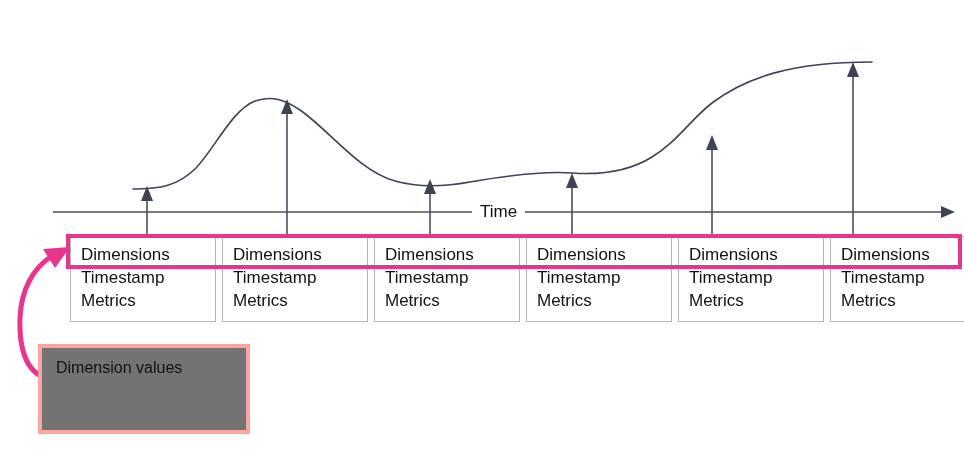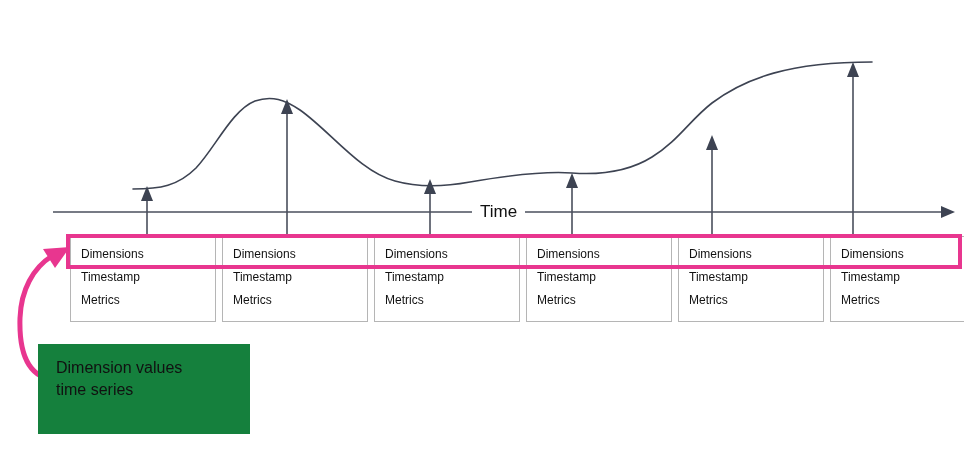--- a/index.html
+++ b/index.html
@@ -25,37 +25,37 @@
     height: 450px;
   }
   .record-box {
     position: absolute;
     box-sizing: border-box;
     border: 1px solid #b5b5b5;
     background: #ffffff;
     padding: 6px 10px 8px 10px;
   }
   .record-line {
-    font-size: 12px;
+    font-size: 17px;
     line-height: 23px;
     color: #111111;
     white-space: nowrap;
   }
   .highlight-band {
     position: absolute;
     box-sizing: border-box;
     border: 4px solid #e8368f;
     background: transparent;
     pointer-events: none;
   }
   .callout-box {
     position: absolute;
     box-sizing: border-box;
-    border: 4px solid #15803d;
-    background: #15803d;
+    border: 4px solid #fca5a5;
+    background: #737373;
     padding: 9px 12px 10px 14px;
   }
   .callout-line {
     font-size: 16px;
     line-height: 22px;
     color: #111111;
     white-space: nowrap;
   }
   .axis-label {
     position: absolute;
@@ -149,16 +149,15 @@
   <div class="record-box" style="left:830px; top:236px; width:146px; height:86px;">
     <div class="record-line">Dimensions</div>
     <div class="record-line">Timestamp</div>
     <div class="record-line">Metrics</div>
   </div>
 
   <div class="highlight-band" style="left:66px; top:234px; width:896px; height:35px;"></div>
 
   <div class="callout-box" style="left:38px; top:344px; width:212px; height:90px;">
     <div class="callout-line">Dimension values</div>
-    <div class="callout-line">time series</div>
   </div>
 
 </div>
 
 </body></html>

